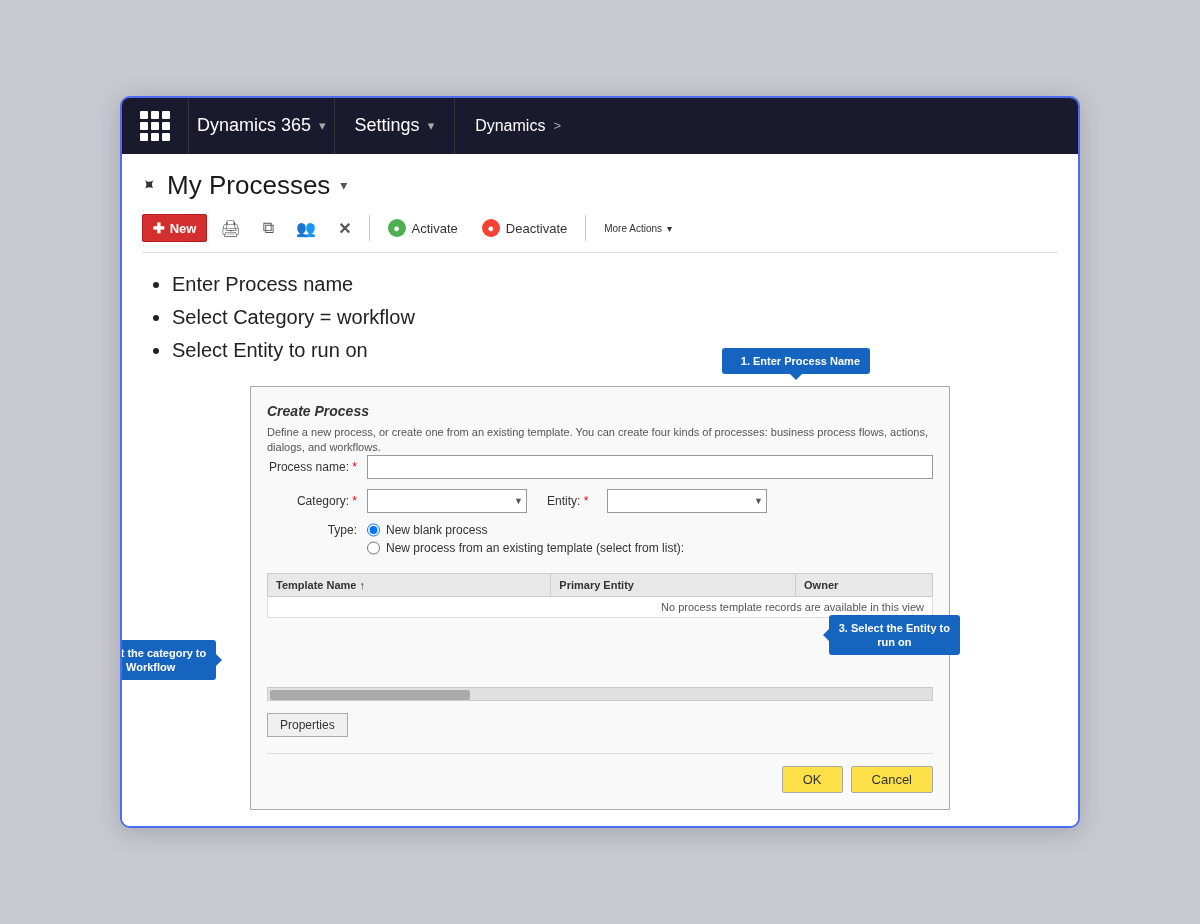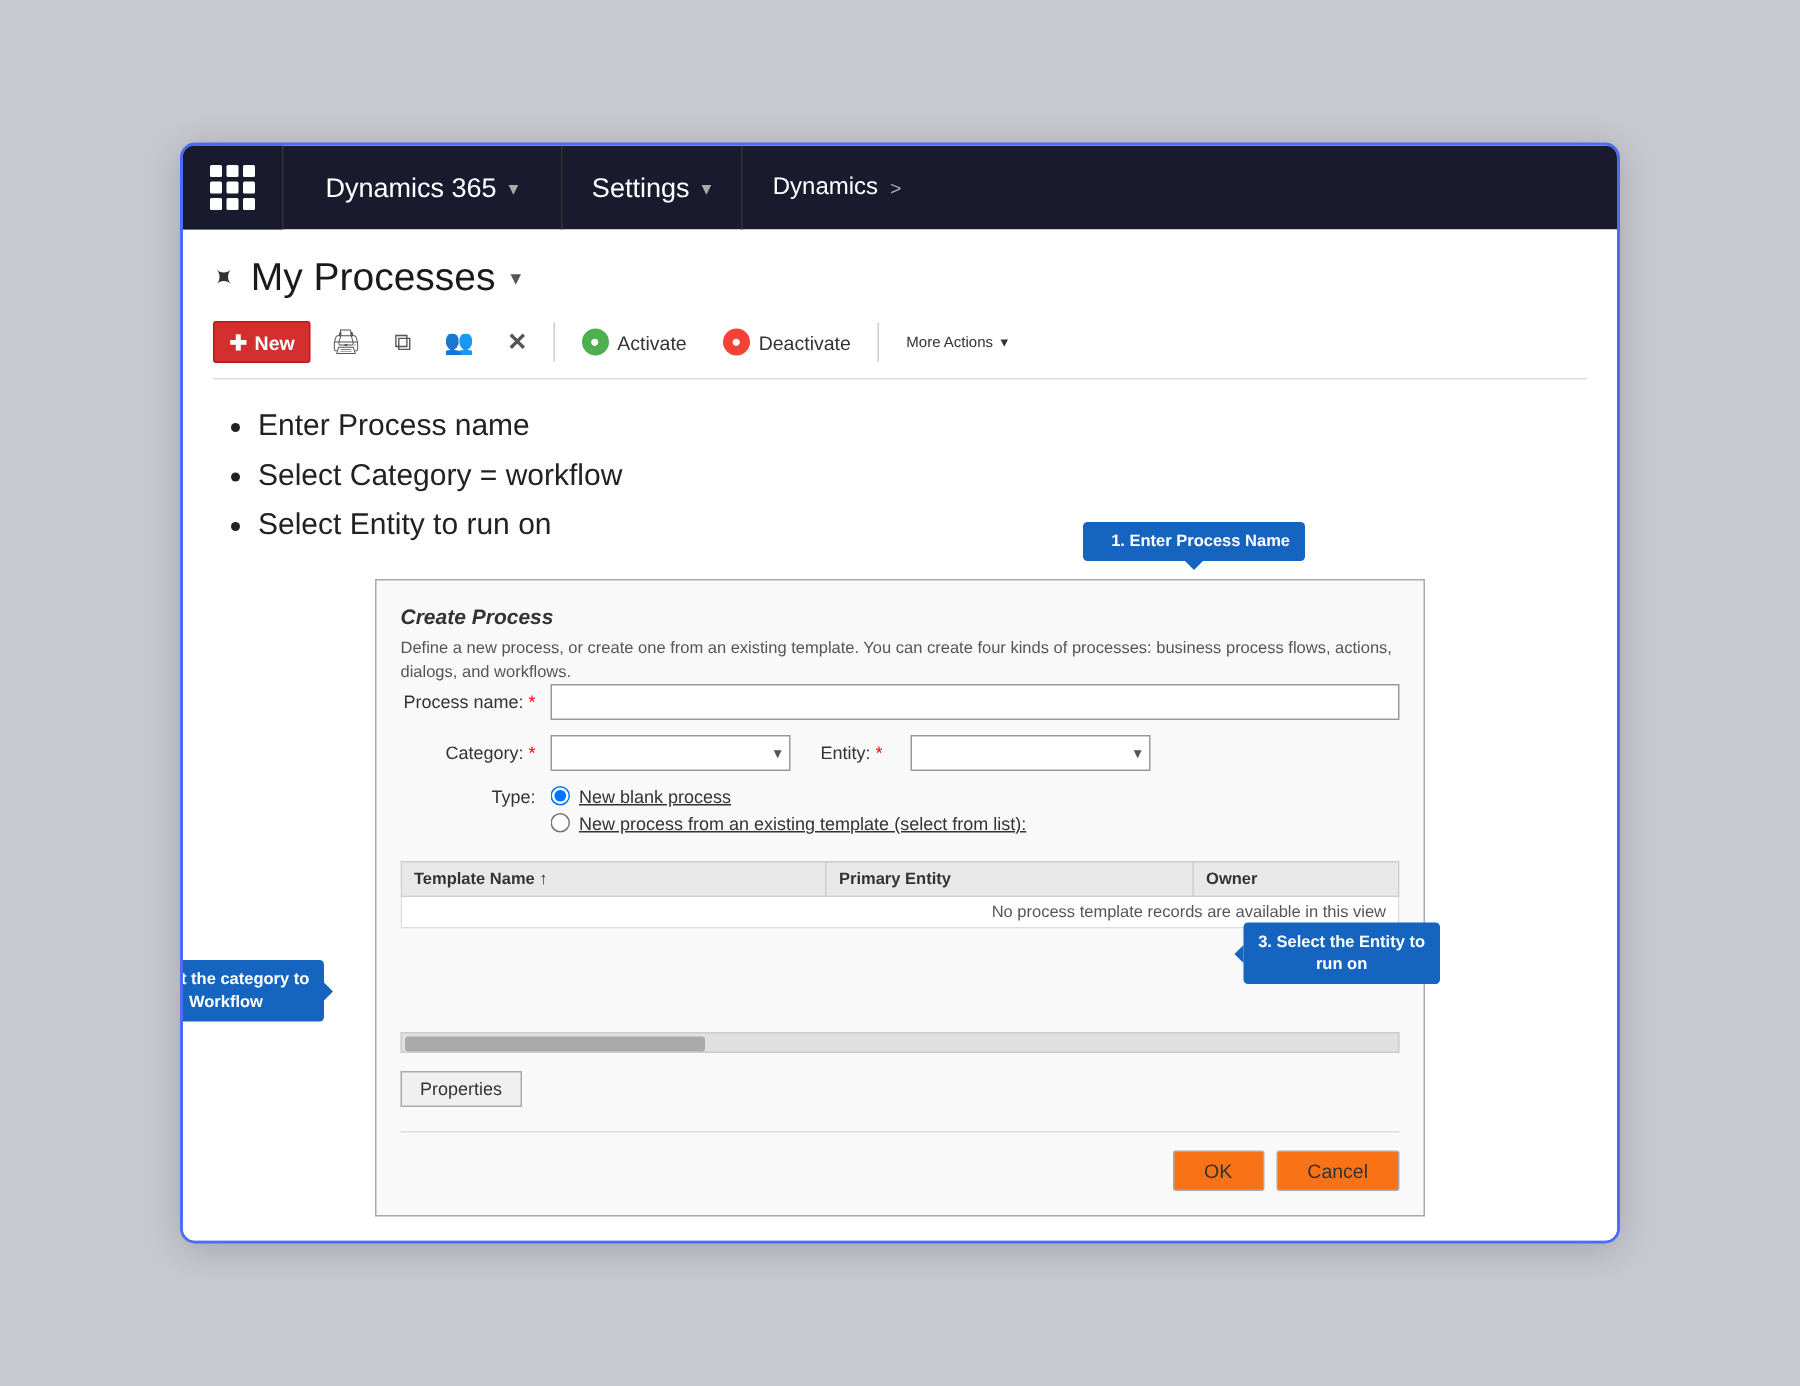--- a/index.html
+++ b/index.html
@@ -44,21 +44,21 @@
     .waffle-dot {
       width: 8px;
       height: 8px;
       background: white;
       border-radius: 1px;
     }
     .nav-brand {
       color: white;
       font-size: 18px;
       font-weight: 400;
-      padding: 0 28px;
+      padding: 0 8px;
       height: 100%;
       display: flex;
       align-items: center;
       gap: 8px;
       border-left: 1px solid #333;
     }
     .nav-settings {
       color: white;
       font-size: 18px;
       font-weight: 400;
@@ -292,25 +292,23 @@
       gap: 10px;
       margin-bottom: 10px;
     }
     .type-options {
       display: flex;
       flex-direction: column;
       gap: 4px;
     }
     .radio-option {
       display: flex;
-      align-items: center;
       gap: 6px;
       font-size: 12px;
       color: #333;
-      text-decoration: underline;
     }
     
     .template-table {
       width: 100%;
       border-collapse: collapse;
       margin-top: 8px;
       background: white;
     }
     .template-table th {
       background: #e8e8e8;
@@ -371,21 +369,21 @@
       gap: 8px;
       margin-top: 16px;
       padding-top: 12px;
       border-top: 1px solid #ddd;
     }
     .ok-btn, .cancel-btn {
       padding: 5px 20px;
       font-size: 13px;
       cursor: pointer;
       border: 1px solid #aaa;
-      background: #f97316;
+      background: #fde047;
       color: #333;
       border-radius: 2px;
     }
     
     .callout {
       position: absolute;
       background: #1565c0;
       color: white;
       padding: 6px 10px;
       font-size: 11px;

